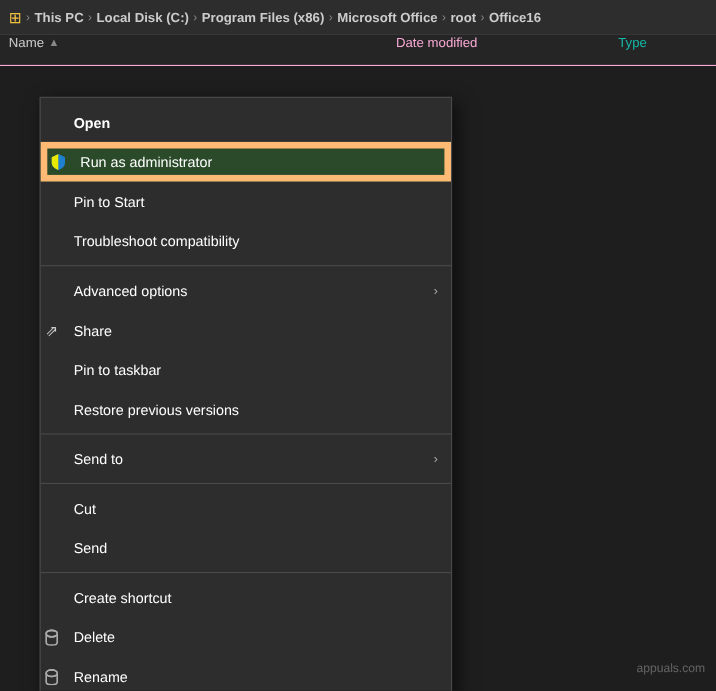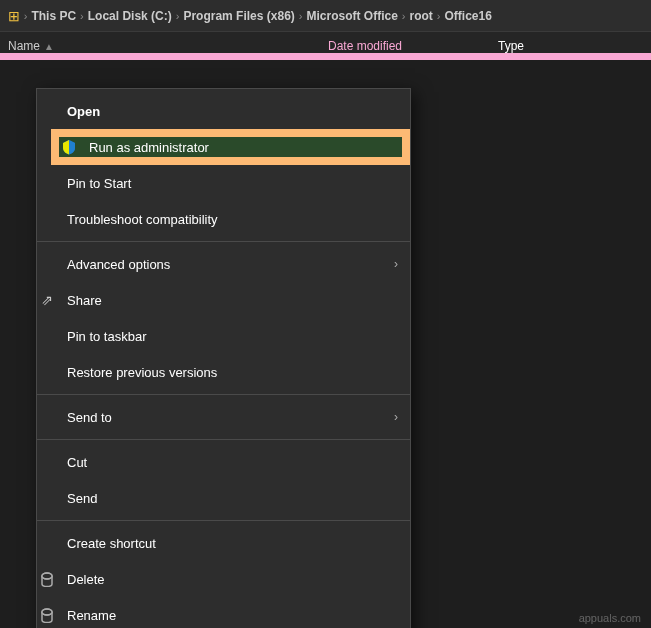--- a/index.html
+++ b/index.html
@@ -45,23 +45,24 @@
     .address-item {
       color: #cccccc;
       font-weight: bold;
     }
 
     
     .column-headers {
       background-color: #252525;
       height: 28px;
       display: flex;
-      align-items: flex-end;
-      border-bottom: 7px solid #f9a8d4;
+      align-items: flex-start;
+      border-bottom: 1px solid #f9a8d4;
       padding: 0 8px;
+      gap: 32px;
     }
 
     .col-name {
       width: 320px;
       font-size: 12px;
       color: #cccccc;
       display: flex;
       align-items: center;
       gap: 4px;
     }
@@ -72,21 +73,21 @@
     }
 
     .col-date {
       width: 170px;
       font-size: 12px;
       color: #f9a8d4;
     }
 
     .col-type {
       font-size: 12px;
-      color: #ffffff;
+      color: #14b8a6;
     }
 
     .file-row {
       height: 28px;
       display: flex;
       align-items: center;
       padding: 0 8px;
       background-color: #2a2a2a;
     }
 
@@ -158,22 +159,21 @@
       height: 36px;
       display: flex;
       align-items: center;
       padding: 0 0;
       cursor: pointer;
       position: relative;
     }
 
     .menu-item-highlighted {
       background-color: #2a4a2a;
-      border: 8px solid #fdba74;
-      margin-left: 14px;
+      border: 6px solid #fdba74;
     }
 
     .menu-item-icon {
       width: 20px;
       height: 20px;
       margin-right: 10px;
       display: flex;
       align-items: center;
       justify-content: center;
       flex-shrink: 0;
@@ -197,21 +197,21 @@
       margin: 4px 0;
     }
 
     .menu-item-open .menu-item-label {
       font-weight: 600;
     }
 
     
     .watermark {
       position: absolute;
-      bottom: 4px;
+      bottom: 14px;
       right: 10px;
       color: rgba(255,255,255,0.3);
       font-size: 11px;
       text-align: right;
     }
 
     
     .checkmark {
       color: white;
       font-size: 10px;

